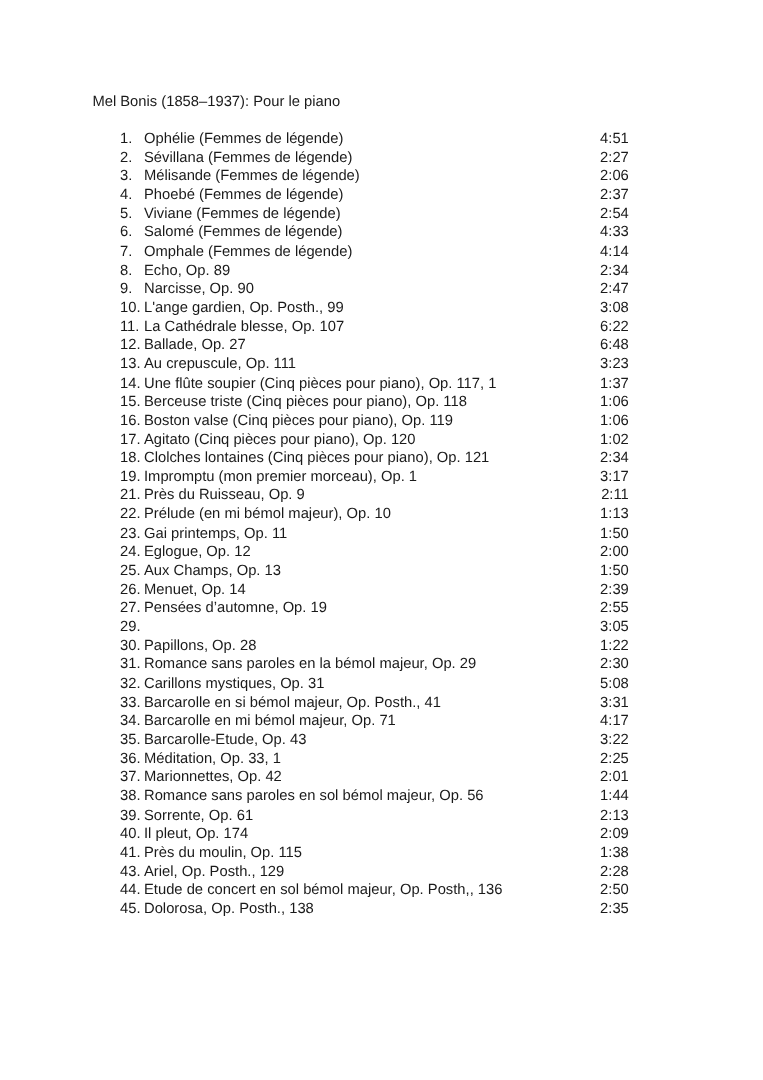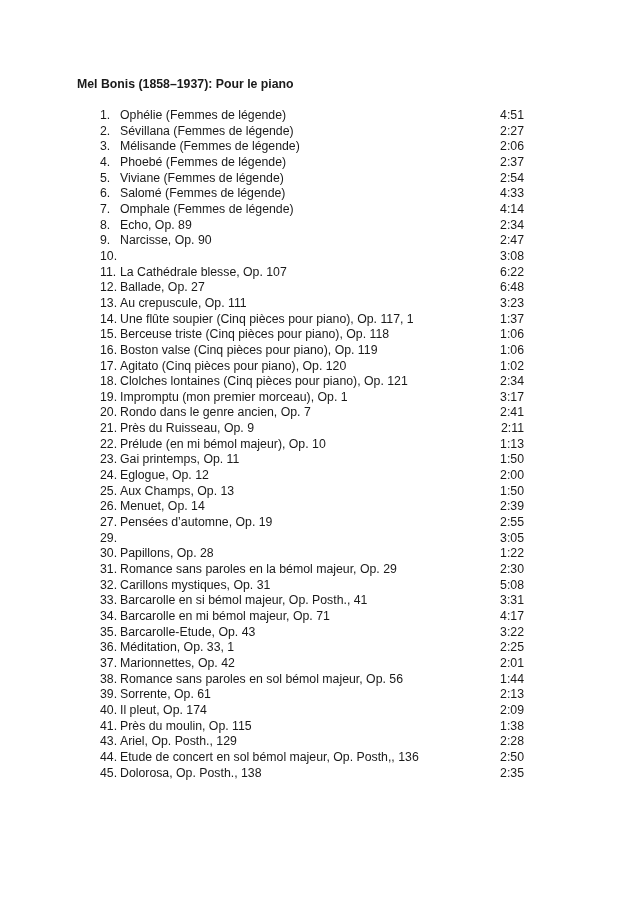--- a/index.html
+++ b/index.html
@@ -23,21 +23,20 @@
       height: 900px;
       background: #ffffff;
     }
     .doc-title {
       position: absolute;
       left: 77px;
       top: 76px;
       font-size: 12.3px;
       line-height: 16px;
       white-space: nowrap;
-      font-weight: bold;
     }
     .track-list {
       position: absolute;
       left: 100px;
       top: 108px;
       width: 424px;
       margin: 0;
       padding: 0;
       list-style: none;
     }
@@ -112,20 +111,21 @@
         <span class="track-title">Echo, Op. 89</span>
         <span class="track-duration">2:34</span>
       </li>
       <li class="track">
         <span class="track-num">9.</span>
         <span class="track-title">Narcisse, Op. 90</span>
         <span class="track-duration">2:47</span>
       </li>
       <li class="track">
         <span class="track-num">10.</span>
+        <span class="track-title">L'ange gardien, Op. Posth., 99</span>
         <span class="track-duration">3:08</span>
       </li>
       <li class="track">
         <span class="track-num">11.</span>
         <span class="track-title">La Cathédrale blesse, Op. 107</span>
         <span class="track-duration">6:22</span>
       </li>
       <li class="track">
         <span class="track-num">12.</span>
         <span class="track-title">Ballade, Op. 27</span>
@@ -158,25 +158,20 @@
       </li>
       <li class="track">
         <span class="track-num">18.</span>
         <span class="track-title">Clolches lontaines (Cinq pièces pour piano), Op. 121</span>
         <span class="track-duration">2:34</span>
       </li>
       <li class="track">
         <span class="track-num">19.</span>
         <span class="track-title">Impromptu (mon premier morceau), Op. 1</span>
         <span class="track-duration">3:17</span>
-      </li>
-      <li class="track">
-        <span class="track-num">20.</span>
-        <span class="track-title">Rondo dans le genre ancien, Op. 7</span>
-        <span class="track-duration">2:41</span>
       </li>
       <li class="track">
         <span class="track-num">21.</span>
         <span class="track-title">Près du Ruisseau, Op. 9</span>
         <span class="track-duration">2:11</span>
       </li>
       <li class="track">
         <span class="track-num">22.</span>
         <span class="track-title">Prélude (en mi bémol majeur), Op. 10</span>
         <span class="track-duration">1:13</span>

